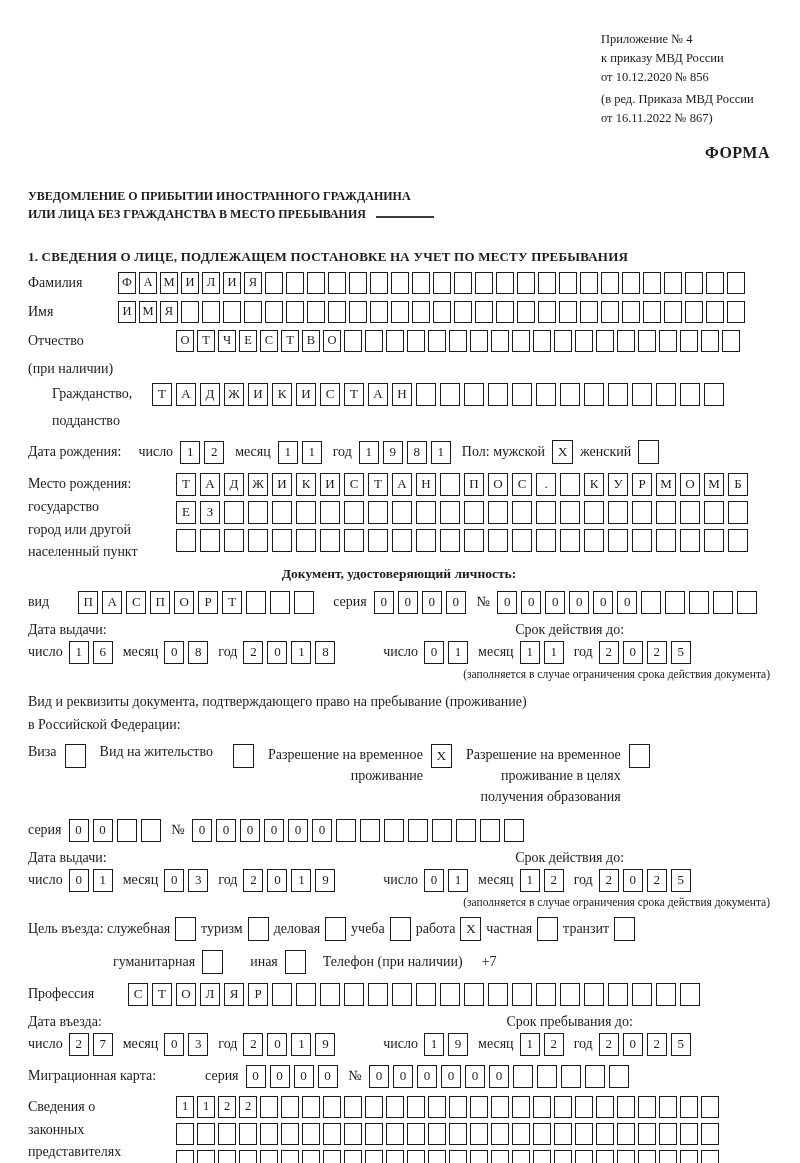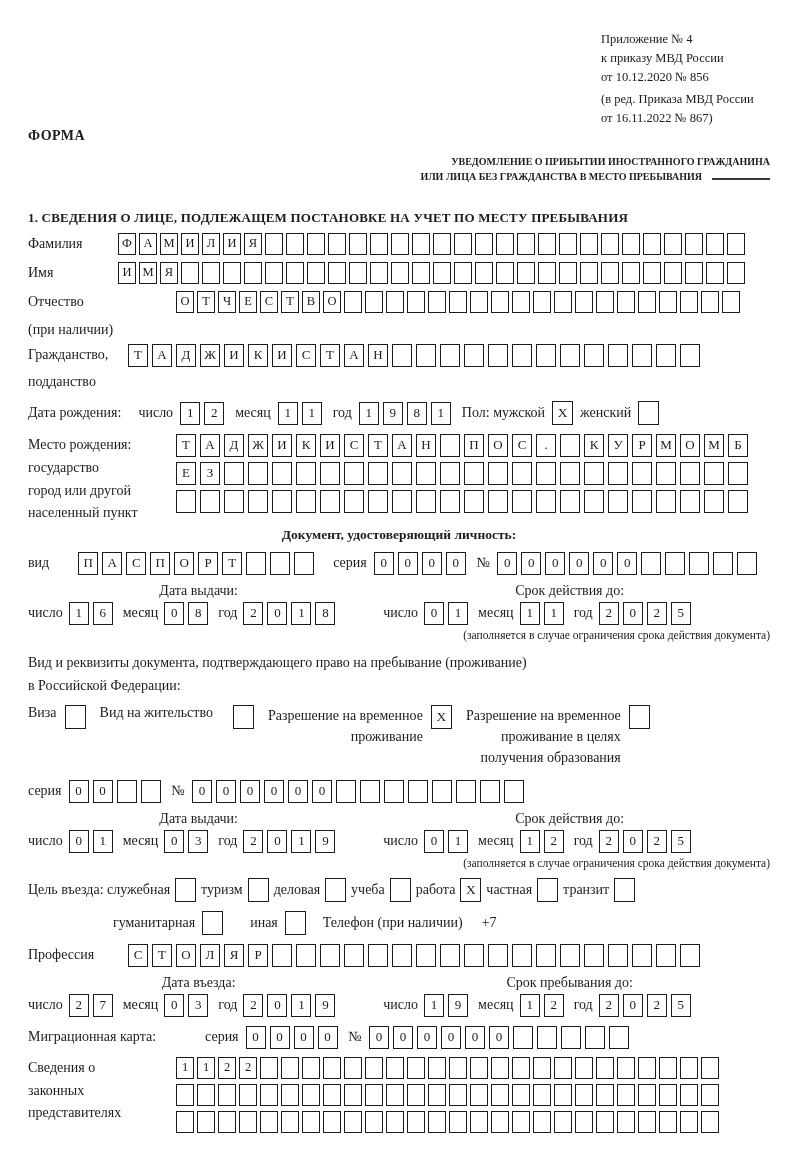--- a/index.html
+++ b/index.html
@@ -2,23 +2,23 @@
 <html><head>
 <meta charset="utf-8">
 <style>
   * { margin:0; padding:0; box-sizing:border-box; }
   html,body { background:#e8e8e8; }
   body { font-family:"Liberation Serif","DejaVu Serif",serif; color:#1c1c1c; }
   .page { width:800px; height:1163px; background:#fff; margin:0 auto; padding:30px 30px 16px 28px; overflow:hidden; }
 
   .appendix { margin-left:573px; font-size:12.5px; line-height:1.5; }
   .appendix .gap { height:4px; }
-  .forma { text-align:left; font-weight:bold; font-size:14px; letter-spacing:.5px; }
-
-  .title { text-align:right; font-weight:bold; font-size:10px; line-height:1.5; margin-top:10px; }
+  .forma { text-align:right; font-weight:bold; font-size:16px; margin-top:16px; letter-spacing:.5px; }
+
+  .title { text-align:left; font-weight:bold; font-size:12px; line-height:1.5; margin-top:25px; }
   .title-underline { display:inline-block; width:58px; border-bottom:2px solid #3a3a3a; height:1em; margin-left:10px; }
 
   .section-heading { font-weight:bold; font-size:13px; margin-top:26px; letter-spacing:.2px; }
 
   .lbl { font-size:14px; line-height:1.35; }
   .row { display:flex; align-items:flex-start; margin-top:7px; }
   .cells { white-space:nowrap; }
   .cbox { display:inline-block; width:20px; height:23px; border:1.6px solid #1c1c1c; margin-right:4px;
           text-align:center; font-size:13px; line-height:20px; vertical-align:middle; background:#fff; }
   .cbox.sm { width:18px; height:22px; margin-right:3px; font-size:12.5px; line-height:19px; }
@@ -30,21 +30,21 @@
   .mt2 { margin-top:2px; }
 
   .inline-row { display:flex; align-items:center; gap:7px; margin-top:9px; flex-wrap:nowrap; }
   .inline-row .lbl { white-space:nowrap; }
 
   .stack-rows > .cells { display:block; margin-bottom:5px; }
 
   .center-bold { text-align:center; font-weight:bold; font-size:13.5px; margin-top:8px; }
 
   .date-hdr { display:flex; font-size:14px; margin-top:8px; }
-  .date-hdr .left { width:46%; text-align:center; }
+  .date-hdr .left { width:46%; text-align:left; }
   .date-hdr .right { width:54%; text-align:center; }
   .date-row { display:flex; margin-top:3px; }
   .dgroup { display:flex; align-items:center; gap:6px; }
   .date-row .left { width:46%; }
   .date-row .right { width:54%; padding-left:14px; }
   .fineprint { font-size:11.5px; text-align:right; margin-top:4px; }
 
   .para { font-size:14px; line-height:1.65; margin-top:10px; }
 
   .permit-row { display:flex; align-items:flex-start; gap:14px; margin-top:8px; font-size:14px; }
@@ -86,21 +86,21 @@
   </div>
 
   <div class="row">
     <div class="lbl lblcol-148 mt2">
       <div>Отчество</div>
       <div style="margin-top:9px;">(при наличии)</div>
     </div>
     <div class="cells"><span class="cbox sm">О</span><span class="cbox sm">Т</span><span class="cbox sm">Ч</span><span class="cbox sm">Е</span><span class="cbox sm">С</span><span class="cbox sm">Т</span><span class="cbox sm">В</span><span class="cbox sm">О</span><span class="cbox sm"></span><span class="cbox sm"></span><span class="cbox sm"></span><span class="cbox sm"></span><span class="cbox sm"></span><span class="cbox sm"></span><span class="cbox sm"></span><span class="cbox sm"></span><span class="cbox sm"></span><span class="cbox sm"></span><span class="cbox sm"></span><span class="cbox sm"></span><span class="cbox sm"></span><span class="cbox sm"></span><span class="cbox sm"></span><span class="cbox sm"></span><span class="cbox sm"></span><span class="cbox sm"></span><span class="cbox sm"></span></div>
   </div>
 
-  <div class="row" style="margin-top:4px;">
+  <div class="row" style="margin-top:4px;margin-left:24px;">
     <div class="lbl mt2" style="width:100px;flex:none;">
       <div>Гражданство,</div>
       <div style="margin-top:9px;">подданство</div>
     </div>
     <div class="cells"><span class="cbox">Т</span><span class="cbox">А</span><span class="cbox">Д</span><span class="cbox">Ж</span><span class="cbox">И</span><span class="cbox">К</span><span class="cbox">И</span><span class="cbox">С</span><span class="cbox">Т</span><span class="cbox">А</span><span class="cbox">Н</span><span class="cbox"></span><span class="cbox"></span><span class="cbox"></span><span class="cbox"></span><span class="cbox"></span><span class="cbox"></span><span class="cbox"></span><span class="cbox"></span><span class="cbox"></span><span class="cbox"></span><span class="cbox"></span><span class="cbox"></span><span class="cbox"></span></div>
   </div>
 
   <div class="inline-row">
     <span class="lbl">Дата рождения:</span>
     <span class="lbl" style="margin-left:10px;">число</span>

